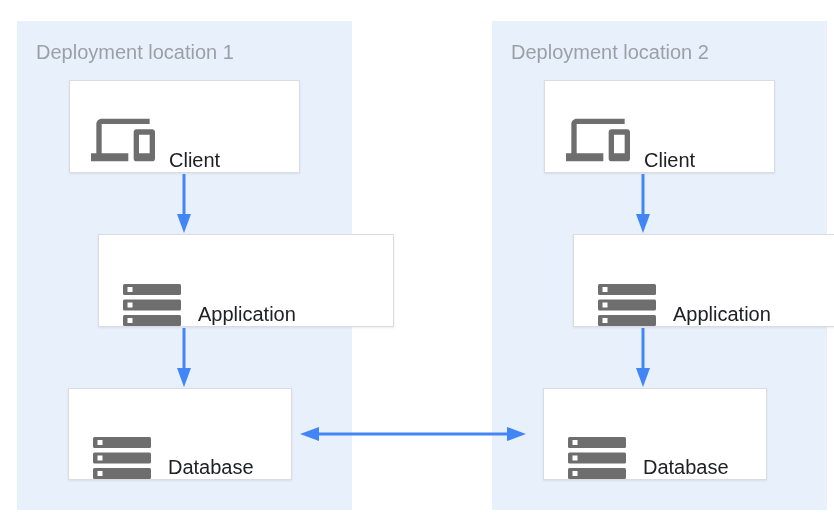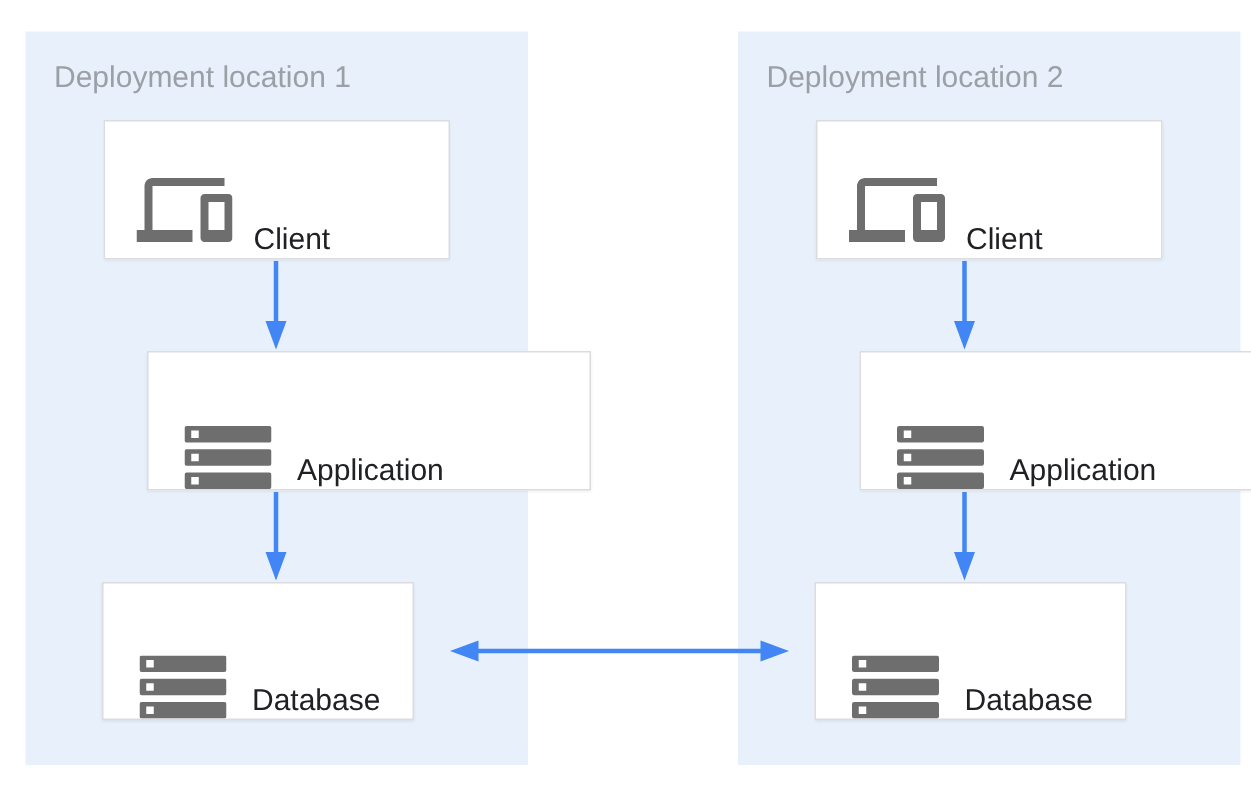--- a/index.html
+++ b/index.html
@@ -34,21 +34,21 @@
   .node{
     position:absolute;
     background:var(--node-bg);
     border:1px solid var(--node-border);
     box-shadow:0 1px 2px rgba(0,0,0,0.08);
     display:flex;align-items:flex-end;
     padding-left:20px;
   }
   .node-client{left:52px;top:59px;width:231px;height:93px;}
   .node-application{left:44px;top:213px;width:296px;height:93px;margin-left:37px;}
-  .node-database{left:51px;top:367px;width:208px;height:92px;}
+  .node-database{left:51px;top:367px;width:224px;height:92px;}
   .icon-wrap{
     width:66px;flex:0 0 66px;
     display:flex;align-items:center;justify-content:center;
     color:var(--icon-gray);
   }
   .node-label{
     margin-left:13px;
     font-size:20px;line-height:24px;
     color:var(--node-label-text);
     white-space:nowrap;

